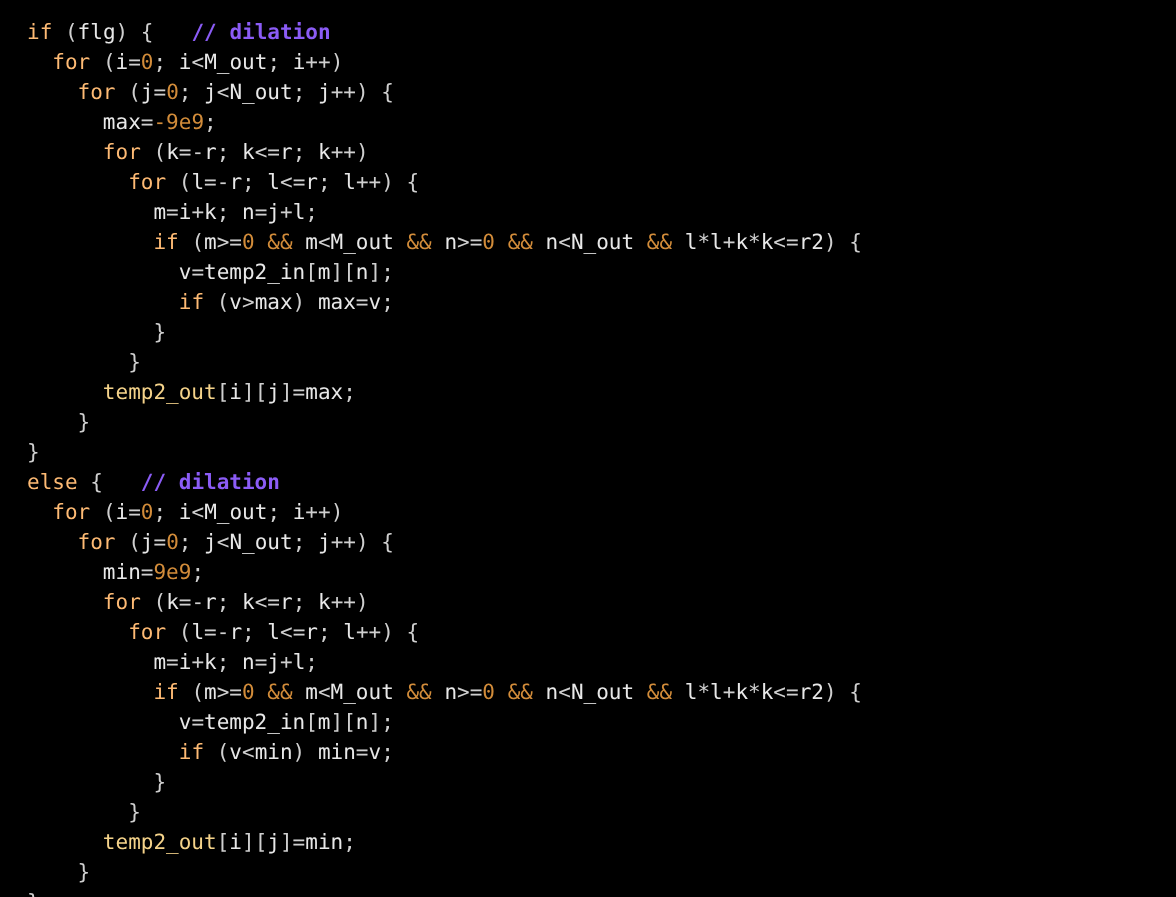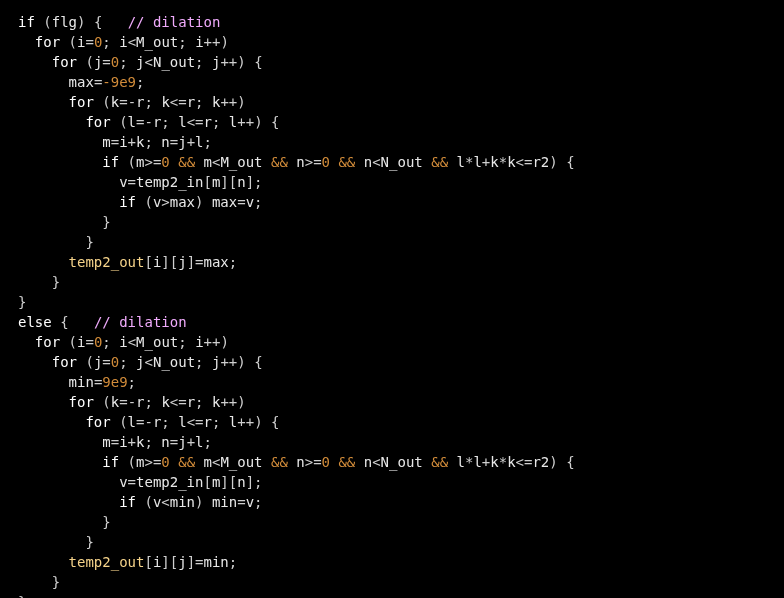--- a/index.html
+++ b/index.html
@@ -12,26 +12,26 @@
   }
   pre.code {
     margin: 0;
     padding: 12px 0 0 18px;
     font-family: "Menlo", "Consolas", "DejaVu Sans Mono", monospace;
     font-size: 14px;
     line-height: 20px;
     color: #e8e8e8;
     white-space: pre;
   }
-  .kw   { color: #ffffff; }   
+  .kw   { color: #fdba74; }   
   .pn   { color: #cfcfcf; }   
   .id   { color: #e8e8e8; }   
   .num  { color: #d28c3a; }   
   .op   { color: #d28c3a; }   
-  .cmt  { color: #f0abfc; }   
+  .cmt  { color: #8b5cf6; font-weight: bold; }   
   .hl   { color: #f5d38a; }   
 </style>
 </head>
 <body>
 
 <pre class="code"><span class="kw">if</span> <span class="pn">(</span><span class="id">flg</span><span class="pn">)</span> <span class="pn">{</span>   <span class="cmt">// dilation</span>
   <span class="kw">for</span> <span class="pn">(</span><span class="id">i</span><span class="pn">=</span><span class="num">0</span><span class="pn">;</span> <span class="id">i</span><span class="pn">&lt;</span><span class="id">M_out</span><span class="pn">;</span> <span class="id">i</span><span class="pn">++</span><span class="pn">)</span>
     <span class="kw">for</span> <span class="pn">(</span><span class="id">j</span><span class="pn">=</span><span class="num">0</span><span class="pn">;</span> <span class="id">j</span><span class="pn">&lt;</span><span class="id">N_out</span><span class="pn">;</span> <span class="id">j</span><span class="pn">++</span><span class="pn">)</span> <span class="pn">{</span>
       <span class="id">max</span><span class="pn">=</span><span class="num">-9e9</span><span class="pn">;</span>
       <span class="kw">for</span> <span class="pn">(</span><span class="id">k</span><span class="pn">=</span><span class="pn">-</span><span class="id">r</span><span class="pn">;</span> <span class="id">k</span><span class="pn">&lt;=</span><span class="id">r</span><span class="pn">;</span> <span class="id">k</span><span class="pn">++</span><span class="pn">)</span>

